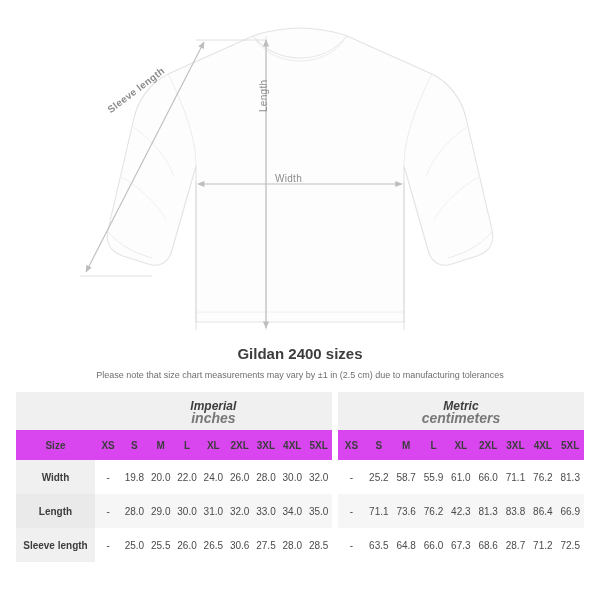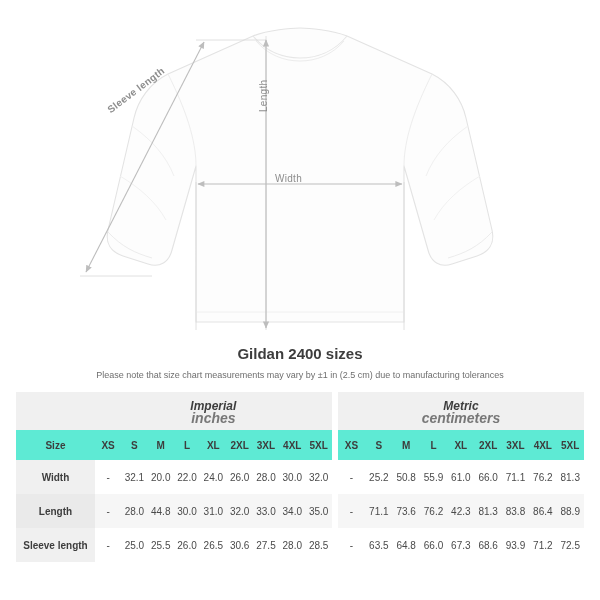--- a/index.html
+++ b/index.html
@@ -94,21 +94,21 @@
   }
   .sys-head .sys-unit {
     font-style: italic;
     font-size: 14px;
     color: #777;
     display: block;
     line-height: 11px;
   }
   .col-head {
     height: 30px;
-    background: #5eead4;
+    background: #d946ef;
     font-weight: bold;
     font-size: 10px;
     color: #3d3d3d;
   }
   .rowlabel-cell {
     background: #f0f0f0;
     font-weight: bold;
     font-size: 10px;
     color: #3d3d3d;
   }
@@ -240,79 +240,79 @@
         <th class="col-head">2XL</th>
         <th class="col-head">3XL</th>
         <th class="col-head">4XL</th>
         <th class="col-head">5XL</th>
       </tr>
     </thead>
     <tbody>
       <tr class="odd">
         <td class="rowlabel-cell">Width</td>
         <td class="val">-</td>
-        <td class="val">32.1</td>
+        <td class="val">19.8</td>
         <td class="val">20.0</td>
         <td class="val">22.0</td>
         <td class="val">24.0</td>
         <td class="val">26.0</td>
         <td class="val">28.0</td>
         <td class="val">30.0</td>
         <td class="val">32.0</td>
         <td class="gap"></td>
         <td class="val">-</td>
         <td class="val">25.2</td>
-        <td class="val">50.8</td>
+        <td class="val">58.7</td>
         <td class="val">55.9</td>
         <td class="val">61.0</td>
         <td class="val">66.0</td>
         <td class="val">71.1</td>
         <td class="val">76.2</td>
         <td class="val">81.3</td>
       </tr>
       <tr class="even">
         <td class="rowlabel-cell">Length</td>
         <td class="val">-</td>
         <td class="val">28.0</td>
-        <td class="val">44.8</td>
+        <td class="val">29.0</td>
         <td class="val">30.0</td>
         <td class="val">31.0</td>
         <td class="val">32.0</td>
         <td class="val">33.0</td>
         <td class="val">34.0</td>
         <td class="val">35.0</td>
         <td class="gap"></td>
         <td class="val">-</td>
         <td class="val">71.1</td>
         <td class="val">73.6</td>
         <td class="val">76.2</td>
         <td class="val">42.3</td>
         <td class="val">81.3</td>
         <td class="val">83.8</td>
         <td class="val">86.4</td>
-        <td class="val">88.9</td>
+        <td class="val">66.9</td>
       </tr>
       <tr class="odd">
         <td class="rowlabel-cell">Sleeve length</td>
         <td class="val">-</td>
         <td class="val">25.0</td>
         <td class="val">25.5</td>
         <td class="val">26.0</td>
         <td class="val">26.5</td>
         <td class="val">30.6</td>
         <td class="val">27.5</td>
         <td class="val">28.0</td>
         <td class="val">28.5</td>
         <td class="gap"></td>
         <td class="val">-</td>
         <td class="val">63.5</td>
         <td class="val">64.8</td>
         <td class="val">66.0</td>
         <td class="val">67.3</td>
         <td class="val">68.6</td>
-        <td class="val">93.9</td>
+        <td class="val">28.7</td>
         <td class="val">71.2</td>
         <td class="val">72.5</td>
       </tr>
     </tbody>
   </table>
 
 </div>
 
 </body></html>

